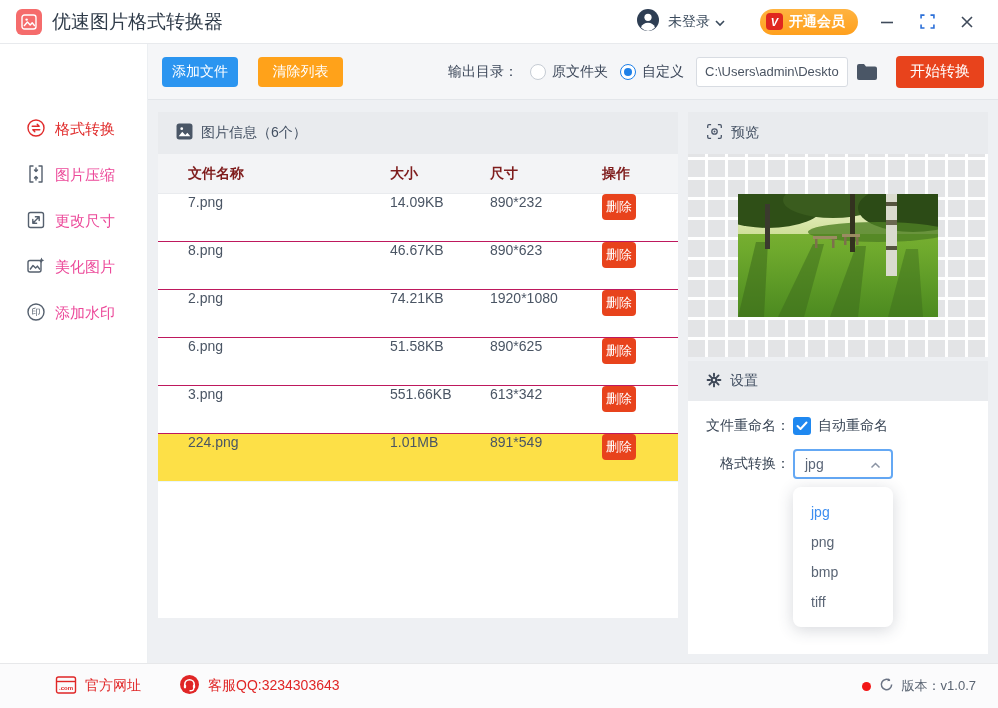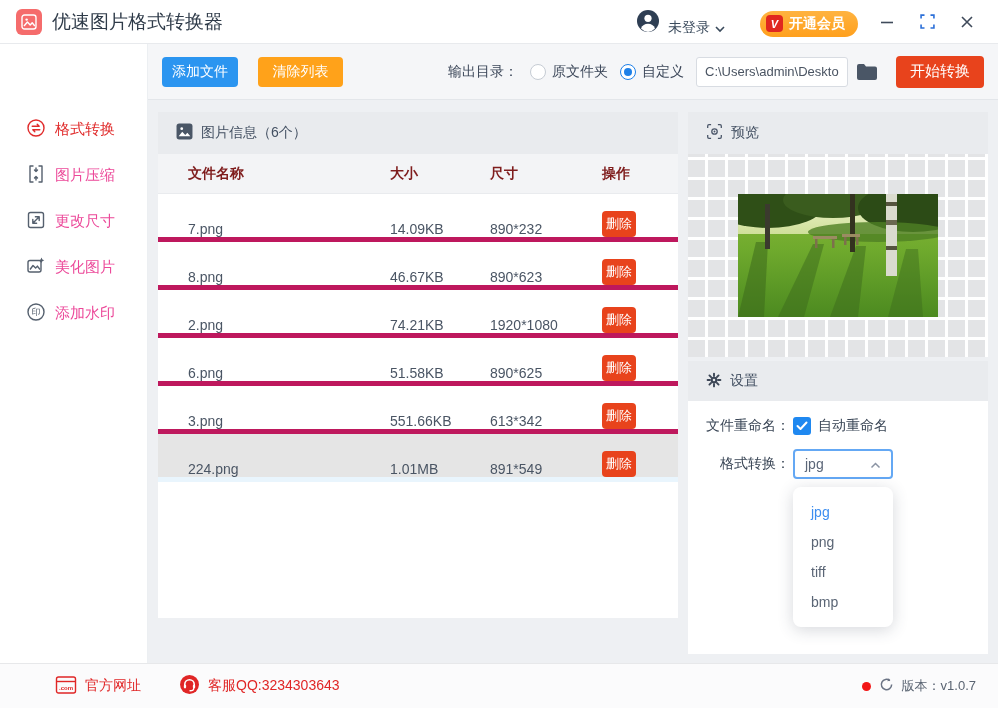--- a/index.html
+++ b/index.html
@@ -3,21 +3,21 @@
 <meta charset="utf-8">
 <style>
   * { box-sizing: border-box; margin: 0; padding: 0; }
   html,body { width:998px; height:708px; }
   body { font-family:"Liberation Sans","DejaVu Sans",sans-serif; background:#eef0f3; overflow:hidden; }
 
   
   .titlebar { height:44px; background:#fff; border-bottom:1px solid #e8eaed; display:flex; align-items:center; padding:0 16px; }
   .app-icon { width:26px; height:26px; border-radius:6px; background:#f56c6c; display:flex; align-items:center; justify-content:center; margin-right:10px; }
   .app-title { font-size:19px; color:#2f3b49; }
-  .tb-right { margin-left:auto; display:flex; align-items:flex-end; }
+  .tb-right { margin-left:auto; display:flex; align-items:center; }
   .login-name { font-size:14px; color:#3a4a5c; margin:0 4px 0 8px; }
   .vip-pill { height:26px; margin-left:34px; padding:0 13px 0 6px; border-radius:13px; background:linear-gradient(#ffb340,#ffa01d); display:flex; align-items:center; gap:6px; border:none; cursor:pointer; }
   .vip-badge { width:17px; height:17px; border-radius:4px; background:#e0271f; color:#fff; font-size:11px; font-weight:bold; font-style:italic; display:flex; align-items:center; justify-content:center; }
   .vip-text { color:#fff; font-size:14px; font-weight:bold; }
   .win-btn { width:30px; height:30px; border:none; background:transparent; display:flex; align-items:center; justify-content:center; cursor:pointer; }
   .win-btns { display:flex; align-items:center; gap:10px; margin-left:14px; }
 
   
   .app { display:flex; height:619px; }
   .sidebar { width:148px; background:#fff; border-right:1px solid #eceff2; padding-top:62px; }
@@ -41,22 +41,22 @@
   .content { flex:1; display:flex; padding:12px 10px 0 10px; gap:10px; align-items:flex-start; }
 
   
   .file-card { width:520px; height:506px; background:#fff; display:flex; flex-direction:column; }
   .card-header { height:42px; background:#e9ebee; display:flex; align-items:center; padding-left:18px; gap:8px; font-size:14px; color:#435062; flex:none; }
   .cols { height:40px; background:#f3f4f6; display:flex; align-items:center; font-size:14px; font-weight:bold; color:#7f1d1d; border-bottom:1px solid #e9ebee; flex:none; }
   .col-name { width:232px; padding-left:30px; }
   .col-size { width:100px; }
   .col-dims { width:112px; }
   .col-action { flex:1; }
-  .frow { height:48px; display:flex; align-items:flex-end; font-size:14px; color:#4a5564; border-bottom:5px solid #be185d; flex:none; cursor:pointer; }
-  .frow.selected { background:#e5e5e5; border-bottom-color:#e9f5fd; }
+  .frow { height:48px; display:flex; align-items:flex-start; font-size:14px; color:#4a5564; border-bottom:1px solid #be185d; flex:none; cursor:pointer; }
+  .frow.selected { background:#fde047; border-bottom-color:#e9f5fd; }
   .btn-del { width:34px; height:26px; background:#e8431c; color:#fff; border:none; border-radius:4px; font-size:13px; cursor:pointer; }
 
   
   .right-col { width:300px; display:flex; flex-direction:column; gap:4px; }
   .preview-card { background:#fff; height:245px; }
   .checker { height:203px; background-color:#e3e4e6;
       background-image:
         repeating-linear-gradient(0deg, transparent 0 17px, #fff 17px 20px),
         repeating-linear-gradient(90deg, transparent 0 17px, #fff 17px 20px); }
   .preview-img { display:block; width:200px; height:123px; margin:0 auto; position:relative; top:40px; }
@@ -348,22 +348,22 @@
                 <svg width="11" height="7" viewBox="0 0 11 7" fill="none" stroke="#8a93a3" stroke-width="1.5">
                     <path d="M1.5 5.5L5.5 1.5l4 4"></path>
                   </svg>
               </span>
             </div>
           </div>
 
           <div class="dropdown">
               <div class="dd-item selected">jpg</div>
               <div class="dd-item">png</div>
+              <div class="dd-item">bmp</div>
               <div class="dd-item">tiff</div>
-              <div class="dd-item">bmp</div>
             </div>
         </div>
       </div>
     </div>
   </div>
 </div>
 
 <div class="statusbar">
   <span class="status-link">
     <span>

